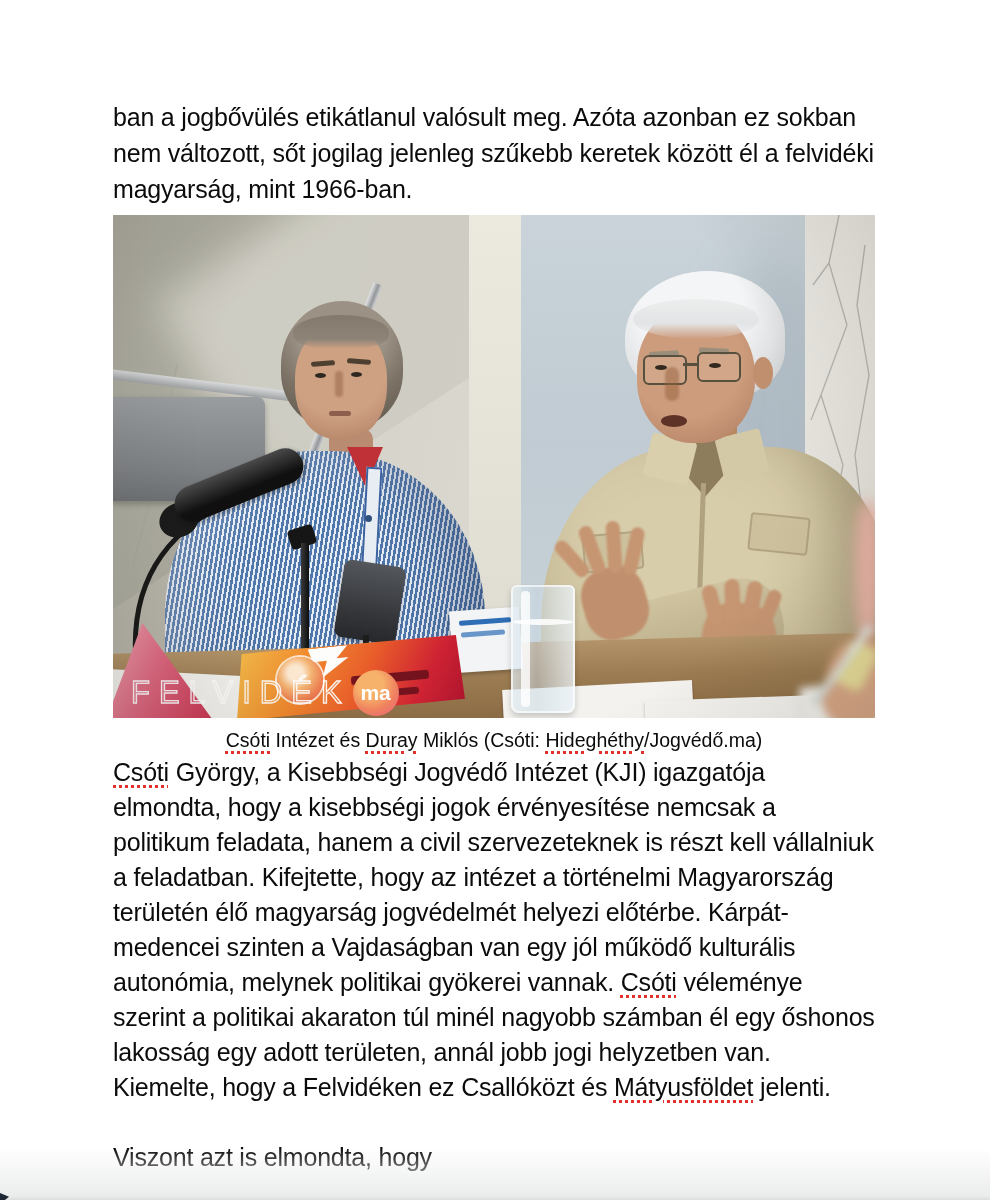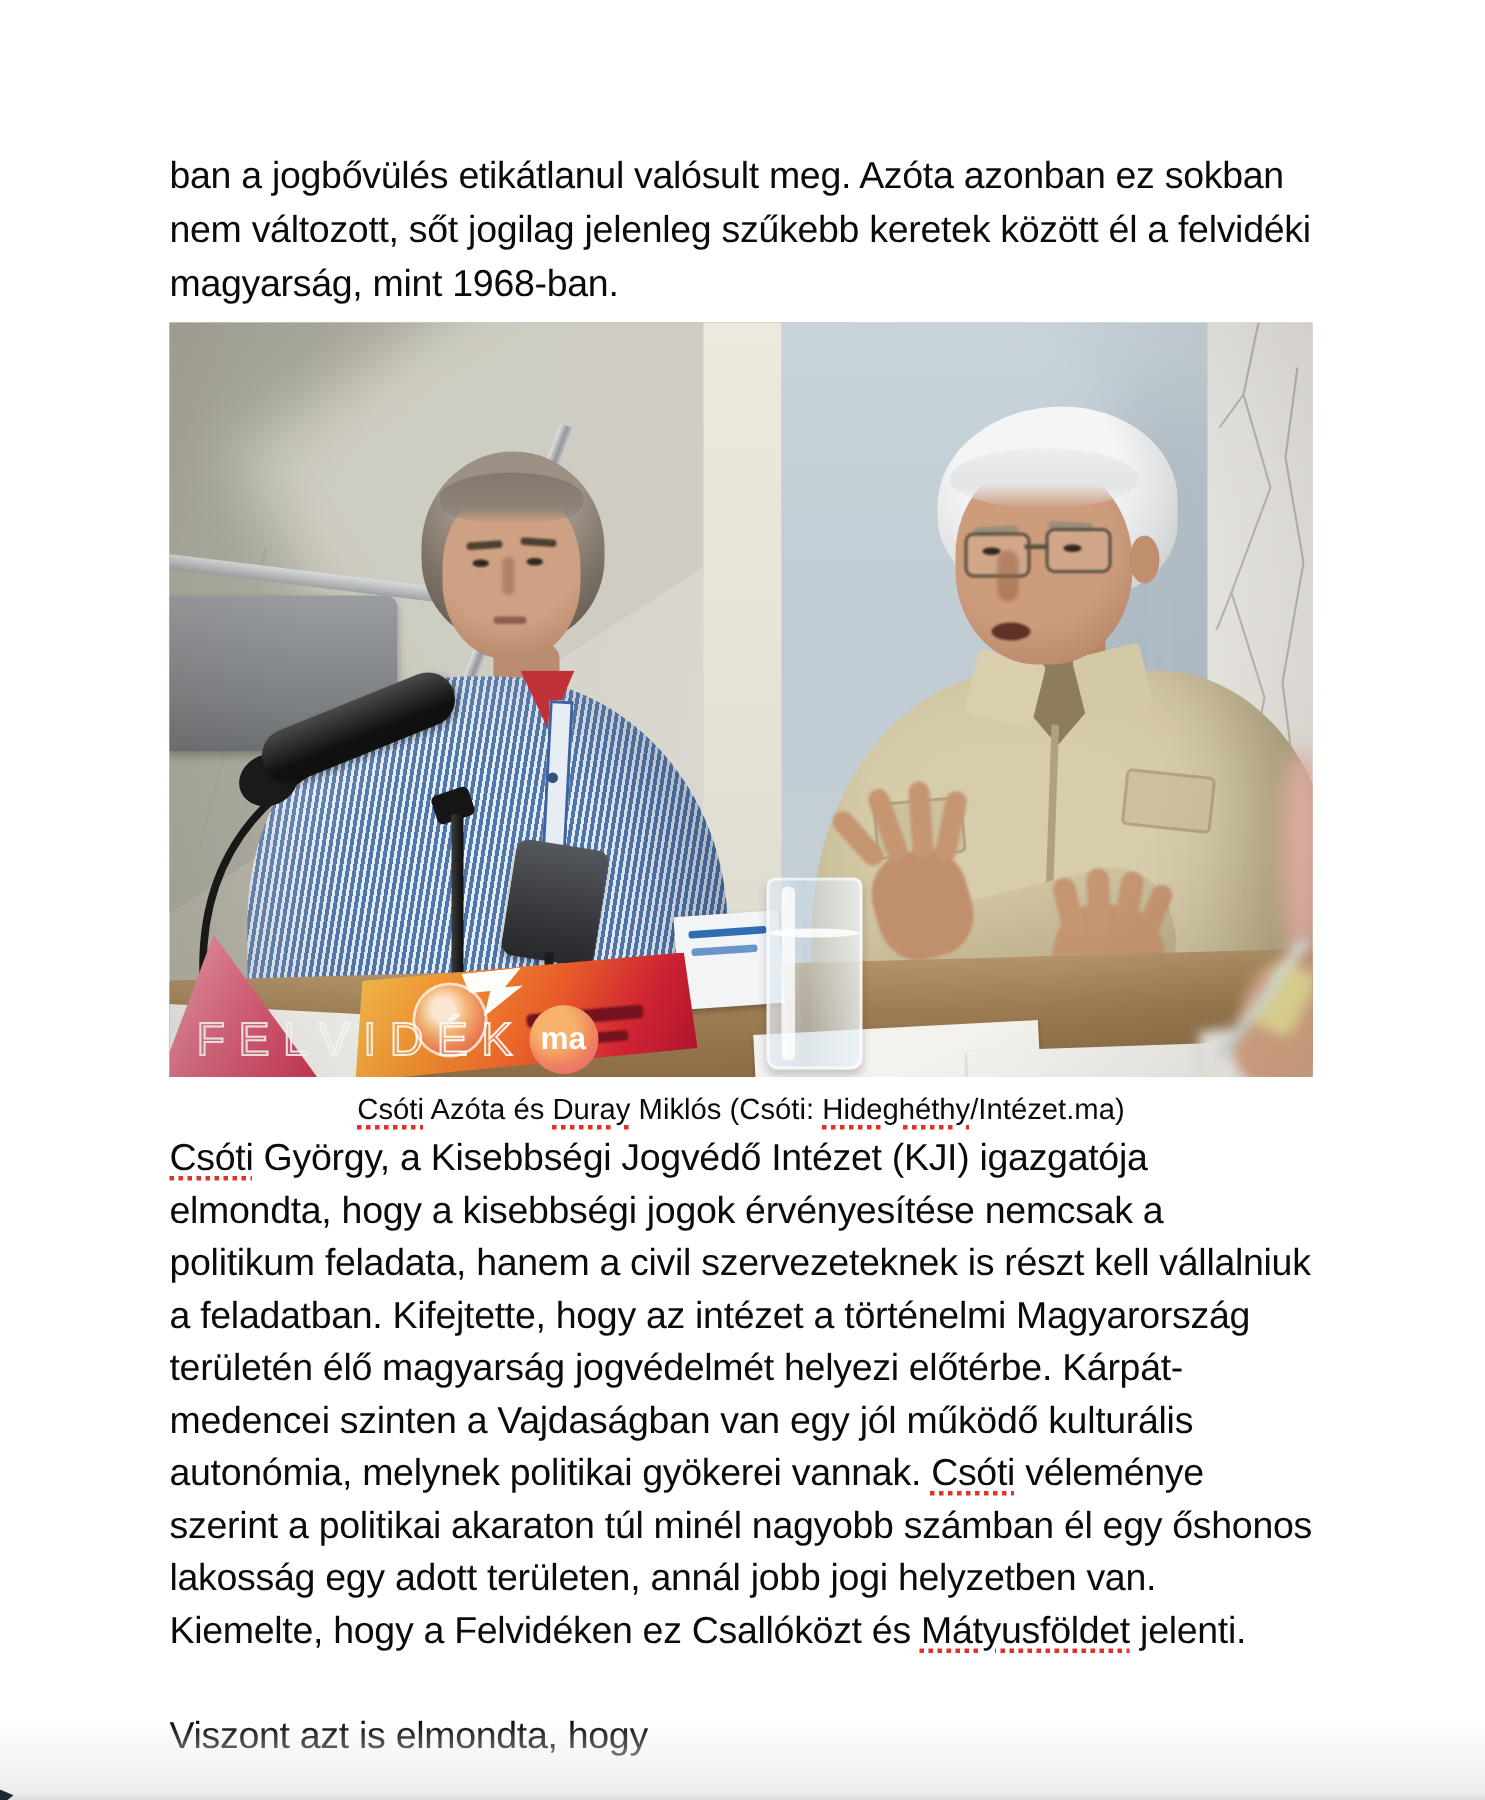--- a/index.html
+++ b/index.html
@@ -171,21 +171,21 @@
   }
   
   .bottom-fade{position:absolute;left:0;top:1148px;width:990px;height:52px;
     background:linear-gradient(180deg,rgba(255,255,255,0),#ebecec 92%,#dcdddd 100%);}
   .corner-mark{position:absolute;left:0;top:1193px;width:9px;height:7px;background:#1d2633;
     clip-path:polygon(0 0,100% 55%,55% 100%,0 100%);}
 </style>
 </head>
 <body>
 
-<div id="intro" class="content-col para">ban a jogbővülés etikátlanul valósult meg. Azóta azonban ez sokban nem változott, sőt jogilag jelenleg szűkebb keretek között él a felvidéki magyarság, mint 1968-ban.</div>
+<div id="intro" class="content-col para">ban a jogbővülés etikátlanul valósult meg. Azóta azonban ez sokban nem változott, sőt jogilag jelenleg szűkebb keretek között él a felvidéki magyarság, mint 1966-ban.</div>
 
 <div class="photo">
   <div class="wall-base"></div>
   <div class="wall-wedge"></div>
   <div class="wall-light"></div>
   <div class="cream-col"></div>
   <div class="blue-panel"></div>
   <div class="blue-panel-shade"></div>
   <div class="map-col"></div>
   <svg class="crack-svg" width="762" height="503" viewBox="0 0 762 503">
@@ -305,20 +305,20 @@
 
   <div class="wm">
     <span class="wm-text">FELVIDÉK</span>
     <span class="wm-circle">
         <span class="wm-ma">ma</span>
       </span>
   </div>
   <div class="photo-vignette"></div>
 </div>
 
-<div class="caption"><span class="sp">Csóti</span><span> Azóta és </span><span class="sp">Duray</span><span> Miklós (Csóti: </span><span class="sp">Hideghéthy</span><span>/Intézet.ma)</span></div>
+<div class="caption"><span class="sp">Csóti</span><span> Intézet és </span><span class="sp">Duray</span><span> Miklós (Csóti: </span><span class="sp">Hideghéthy</span><span>/Jogvédő.ma)</span></div>
 
 <div id="body-par" class="content-col para"><span class="sp">Csóti</span><span> György, a Kisebbségi Jogvédő Intézet (KJI) igazgatója elmondta, hogy a kisebbségi jogok érvényesítése nemcsak a politikum feladata, hanem a civil szervezeteknek is részt kell vállalniuk a feladatban. Kifejtette, hogy az intézet a történelmi Magyarország területén élő magyarság jogvédelmét helyezi előtérbe. Kárpát-medencei szinten a Vajdaságban van egy jól működő kulturális autonómia, melynek politikai gyökerei vannak. </span><span class="sp">Csóti</span><span> véleménye szerint a politikai akaraton túl minél nagyobb számban él egy őshonos lakosság egy adott területen, annál jobb jogi helyzetben van. Kiemelte, hogy a Felvidéken ez Csallóközt és </span><span class="sp">Mátyusföldet</span><span> jelenti.</span></div>
 
 <div id="closing" class="content-col para">Viszont azt is elmondta, hogy</div>
 
 <div class="bottom-fade"></div>
 <div class="corner-mark"></div>
 
 </body></html>

